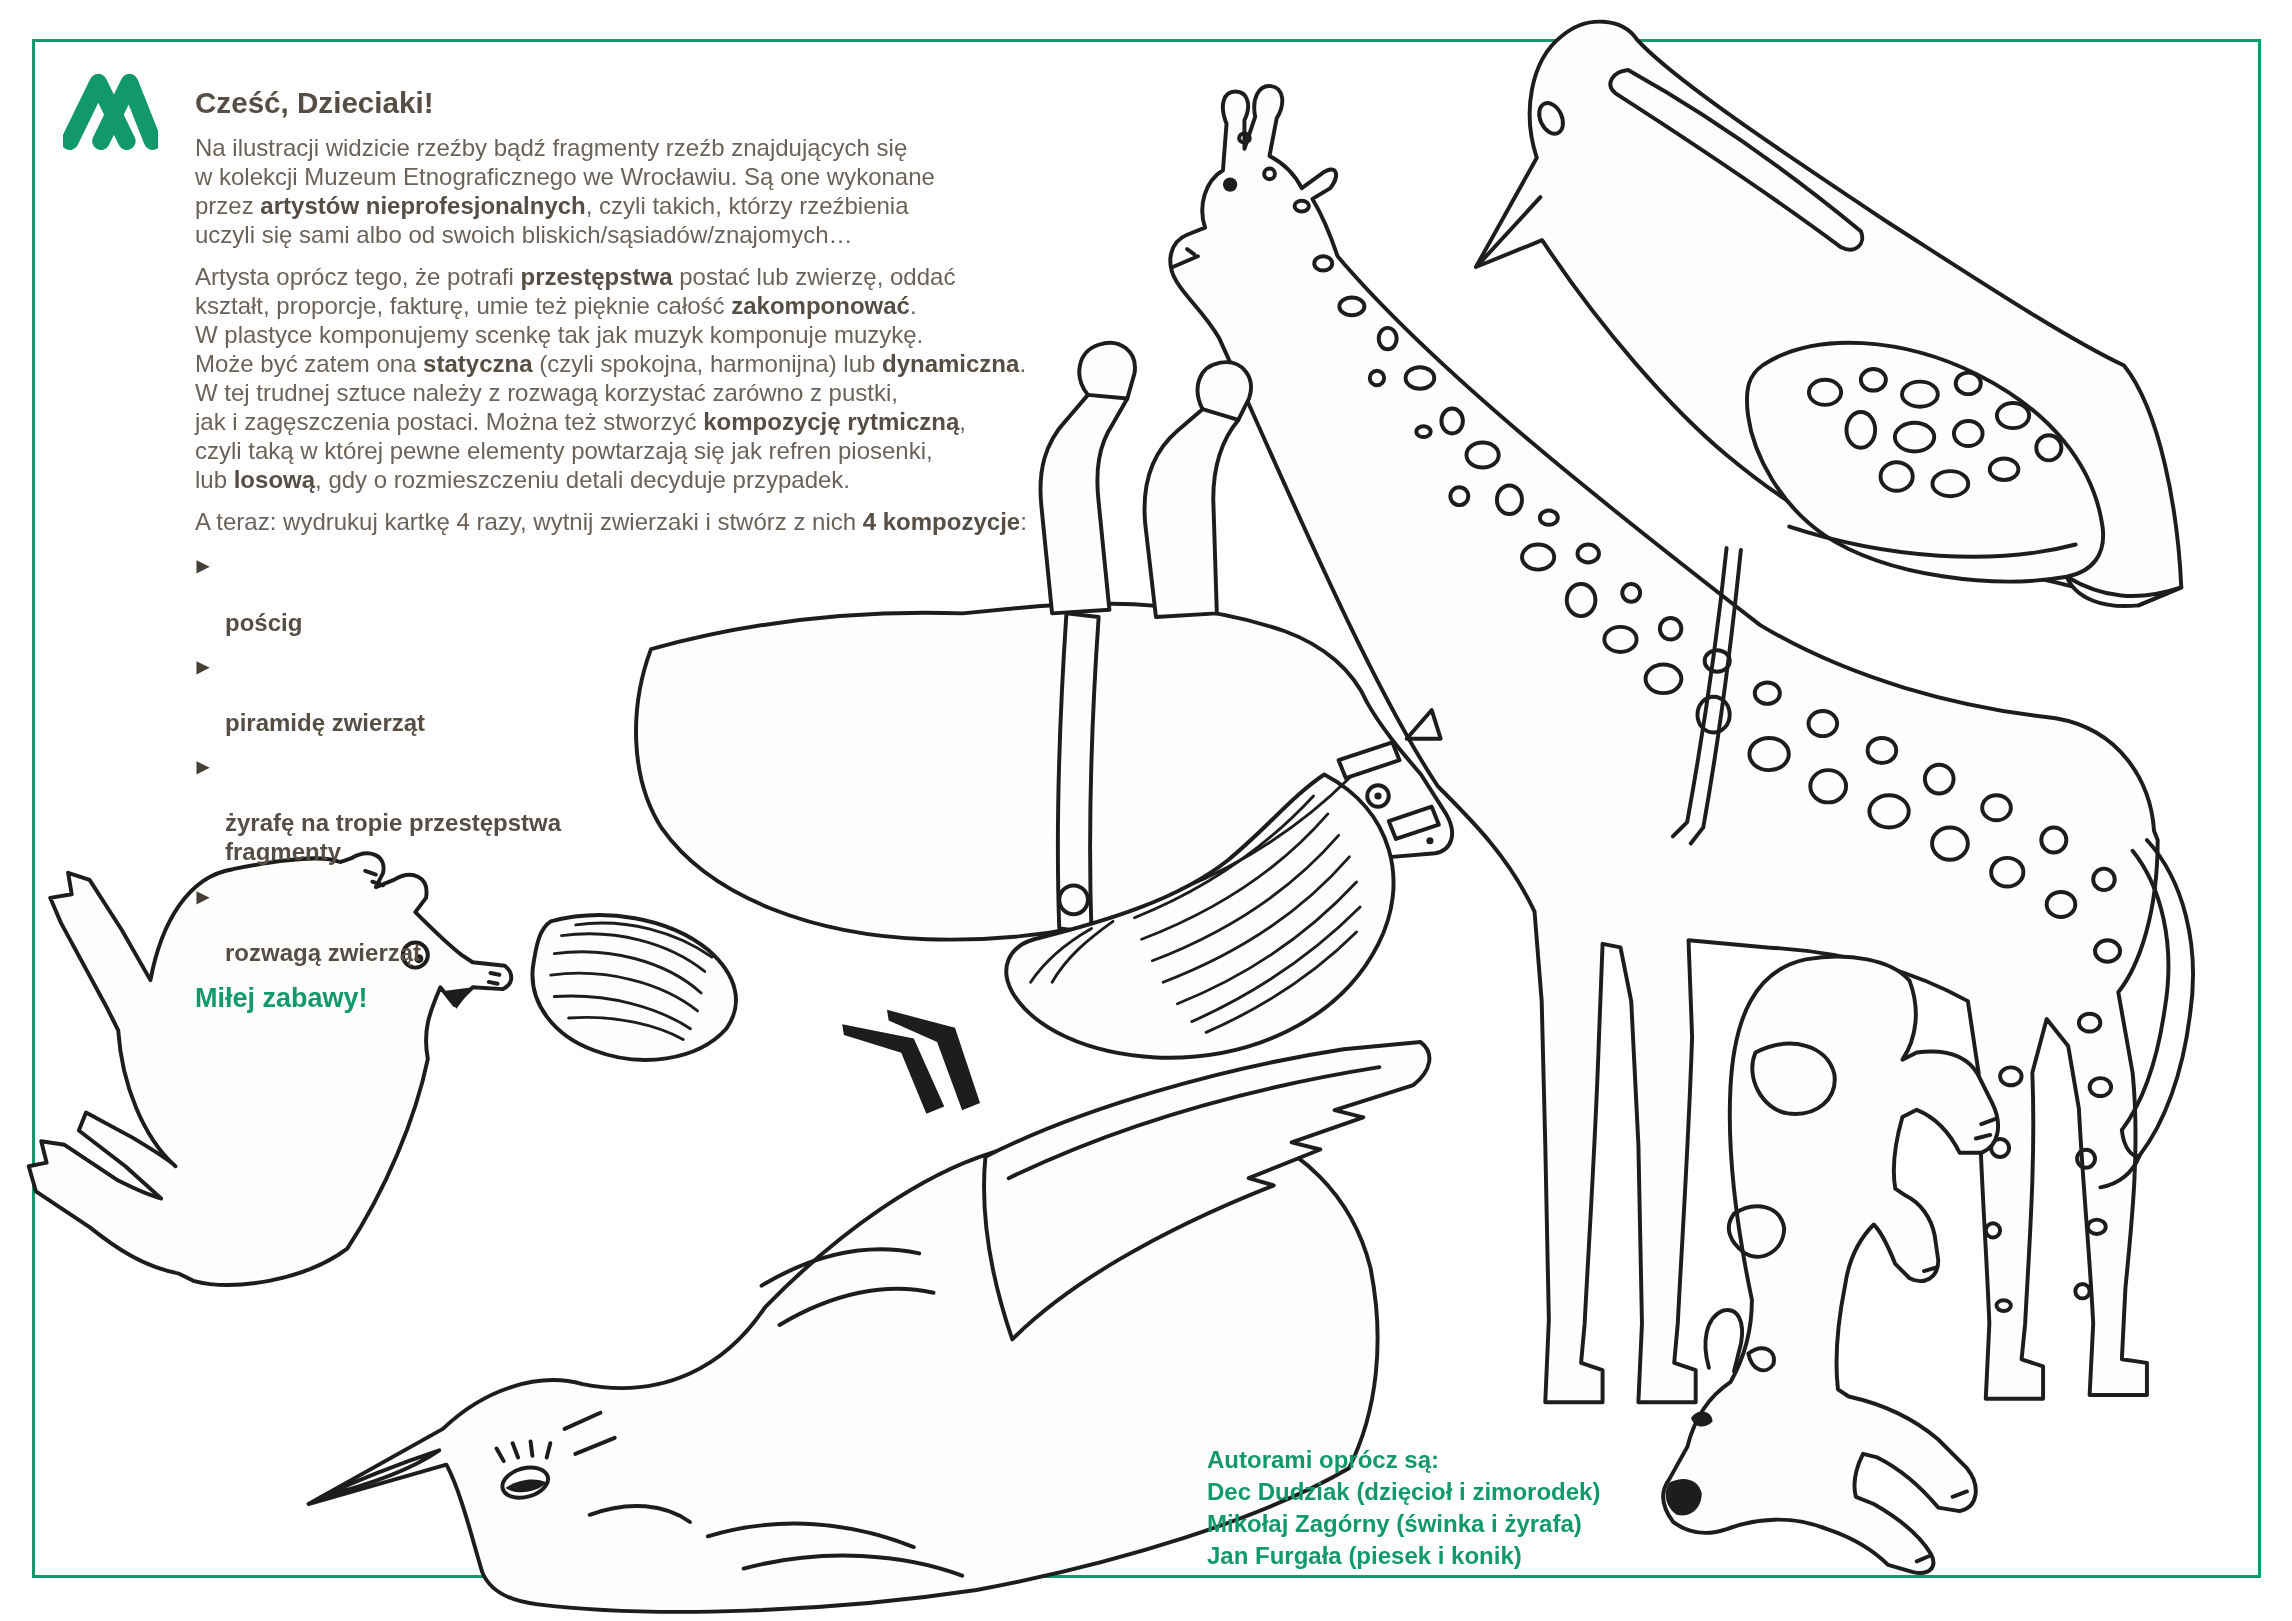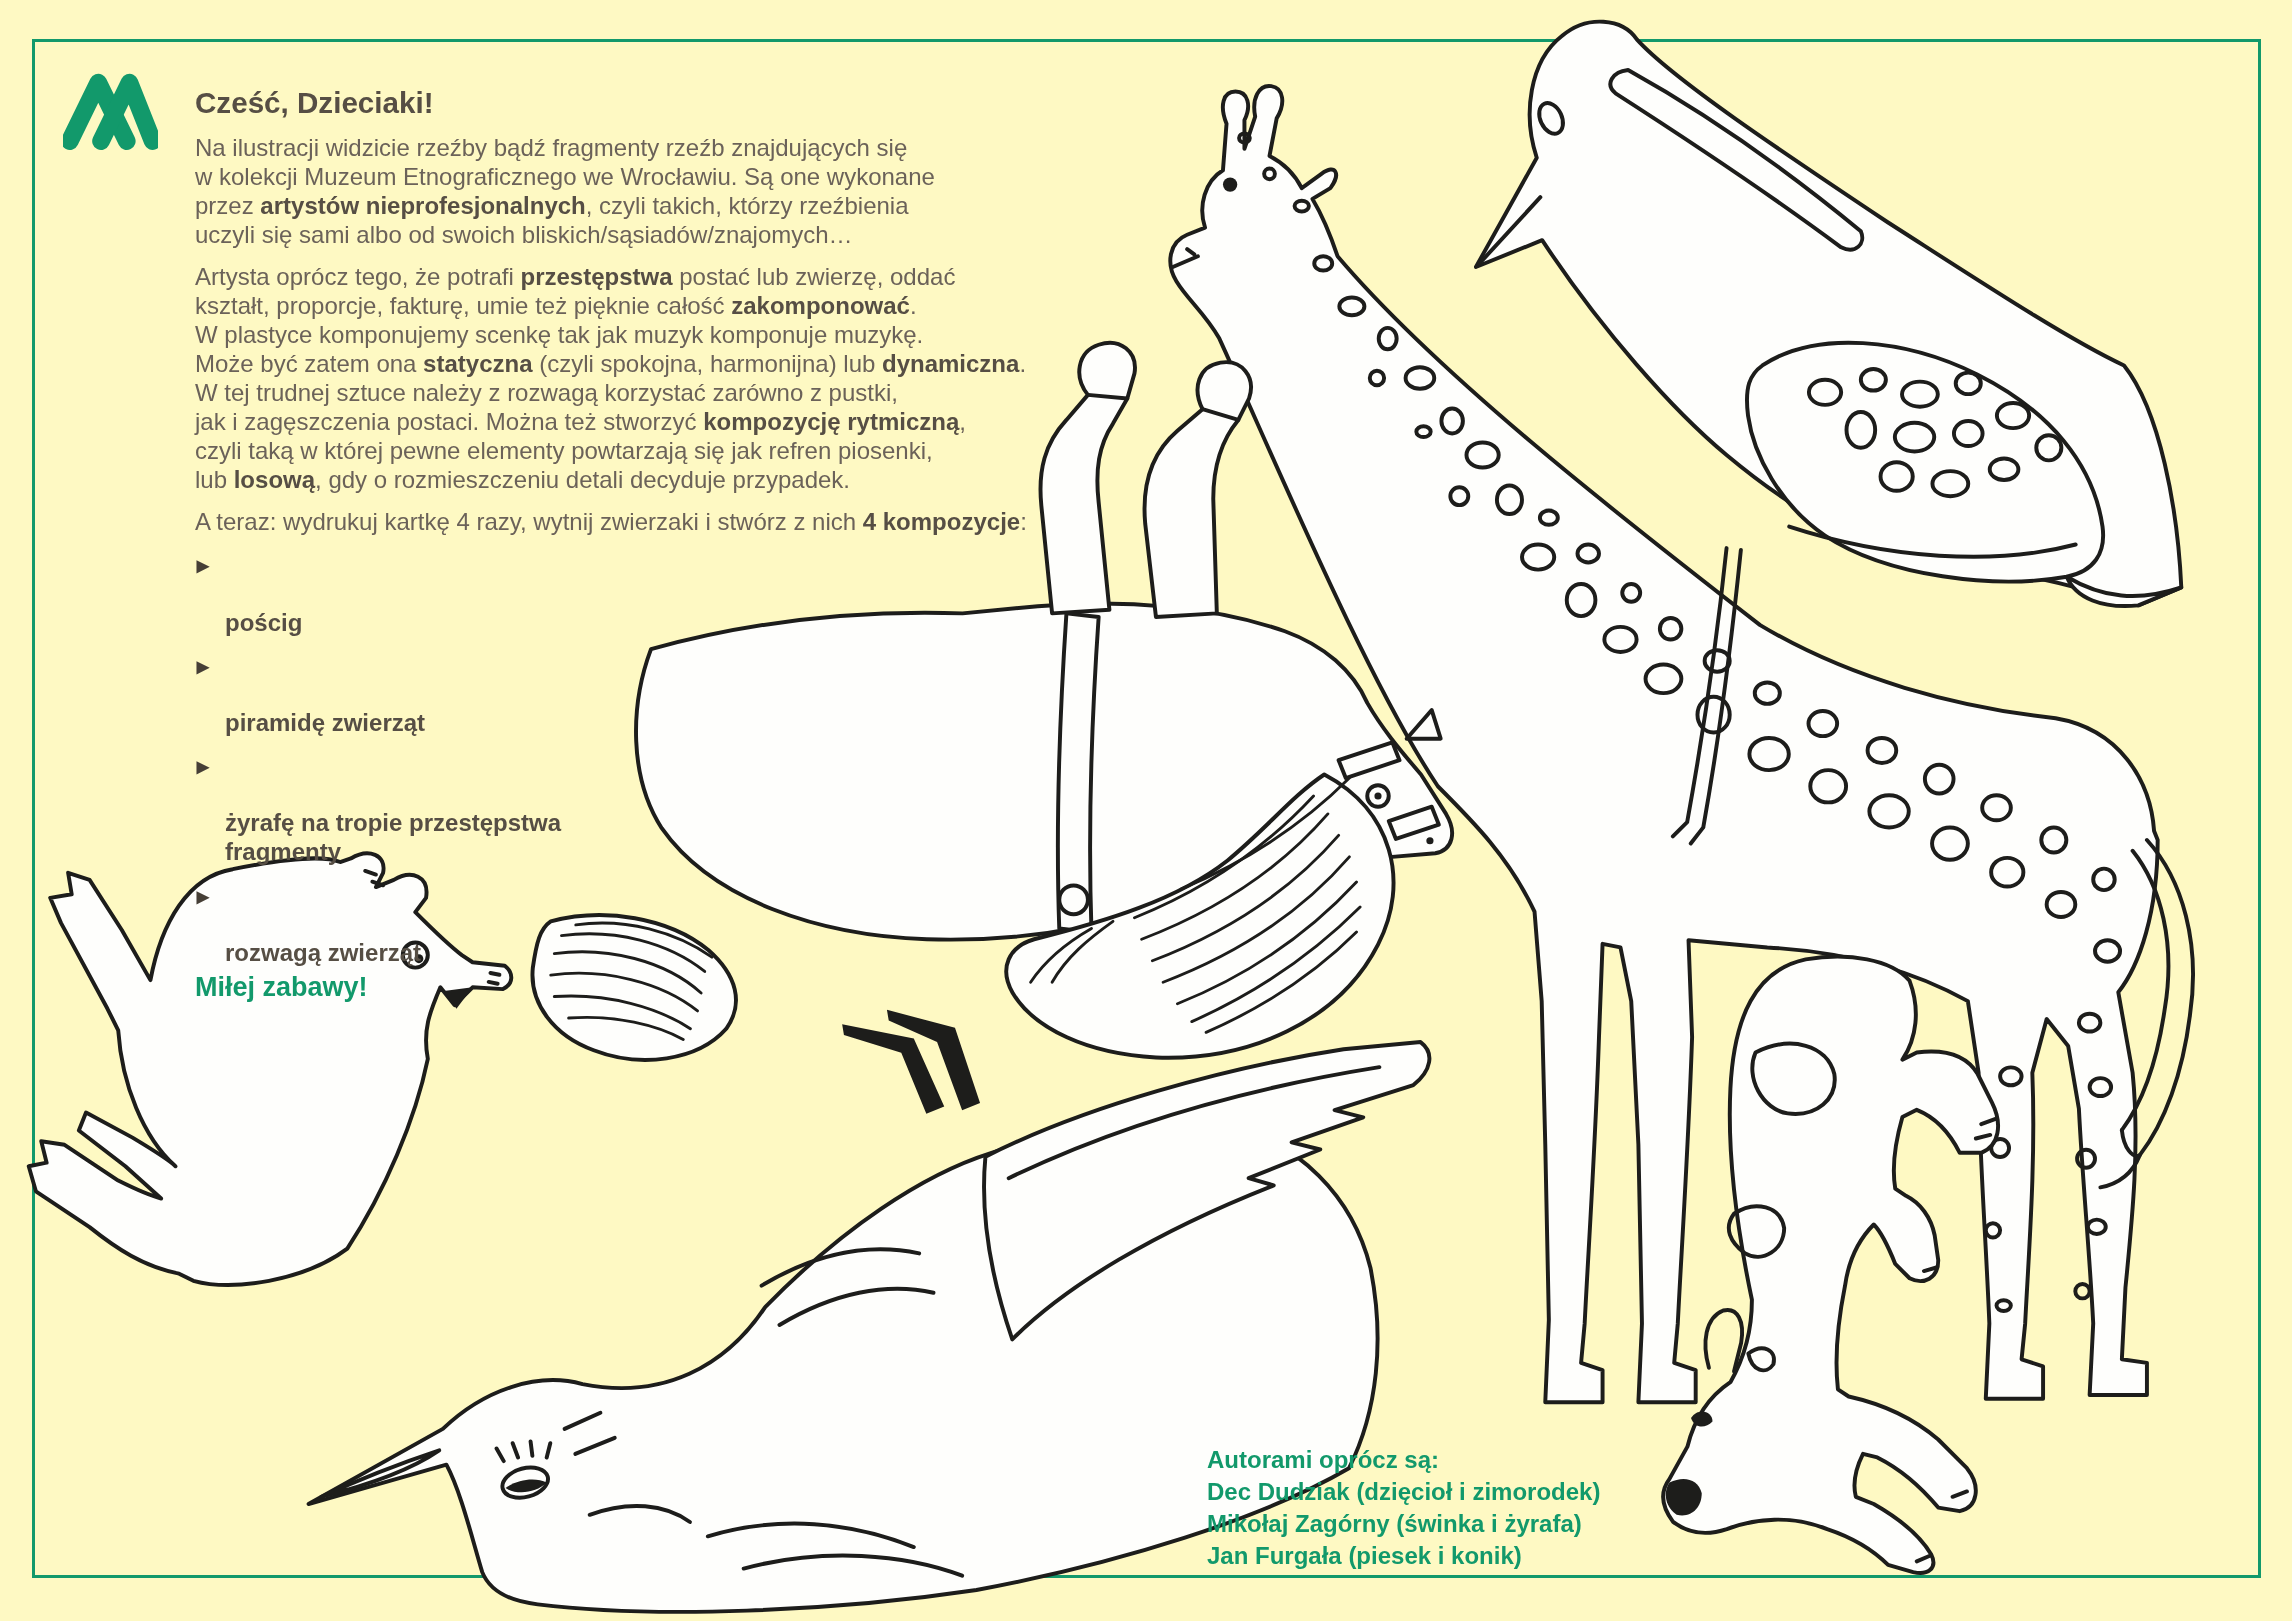--- a/index.html
+++ b/index.html
@@ -1,31 +1,31 @@
 <!DOCTYPE html>
 <html style="font-size:14.3px"><head>
 <meta charset="utf-8">
 <style>
   html,body{margin:0;padding:0;background:#e8e8e8;}
-  .sheet{position:relative;width:2293px;height:1621px;background:#fef9c3;overflow:hidden;
+  .sheet{position:relative;width:2293px;height:1621px;background:#ffffff;overflow:hidden;
          font-family:"Liberation Sans",sans-serif;}
   .frame{position:absolute;left:32px;top:39px;width:2223px;height:1533px;border:3.6px solid #12996B;}
   .art{position:absolute;}
   .logo{position:absolute;left:63px;top:63px;width:95px;height:95px;}
   .textcol{position:absolute;left:195px;top:86px;width:1003px;color:#6B6259;
            font-size:24px;line-height:29px;}
   .greeting{font-size:29.6px;line-height:34px;color:#564E44;margin:0 0 12.5px;font-weight:bold;}
   .para{margin:0 0 13.4px;white-space:pre-line;}
   .b{font-weight:bold;color:#564E44;}
   .task{margin:3.6px 0 7.2px;white-space:pre-line;}
   ul.comp{list-style:none;margin:0;padding:0;}
   ul.comp li{position:relative;padding-left:30px;margin-top:13.4px;font-weight:bold;color:#564E44;
              font-size:24px;line-height:29px;white-space:pre-line;}
   ul.comp li .mk{position:absolute;left:1.8px;top:1.8px;font-size:16px;color:#463F36;}
-  .farewell{margin-top:6px;font-weight:bold;color:#12996B;font-size:27px;}
+  .farewell{margin-top:17px;font-weight:bold;color:#12996B;font-size:27px;}
   .credits{position:absolute;left:1207px;top:1444px;color:#12996B;font-weight:bold;
            font-size:24px;line-height:32px;}
   .ink{stroke:#1D1D1B;fill:none;stroke-width:2.2;stroke-linecap:round;stroke-linejoin:round;}
   .inkfill{stroke:#1D1D1B;fill:#FEFEFC;stroke-width:2.2;stroke-linecap:round;stroke-linejoin:round;}
   .dark{fill:#1D1D1B;stroke:none;}
   .hair{stroke:#1D1D1B;fill:none;stroke-width:1.6;stroke-linecap:round;}
 </style>
 </head>
 <body>
 

